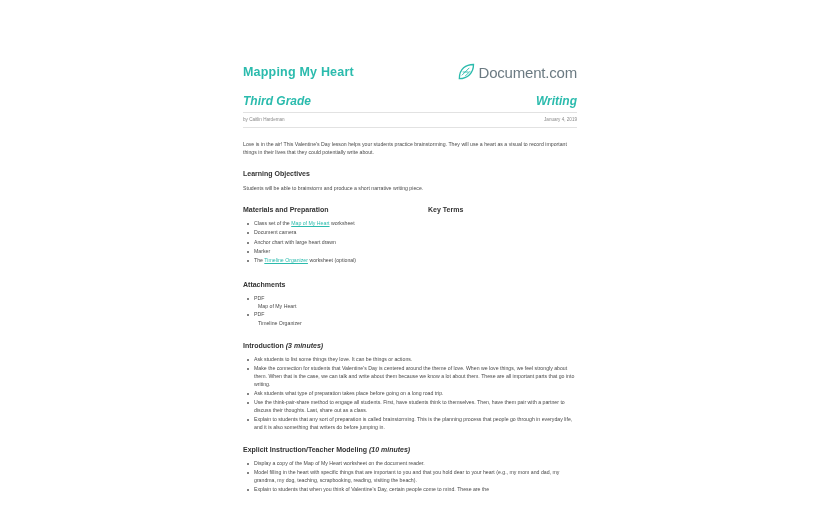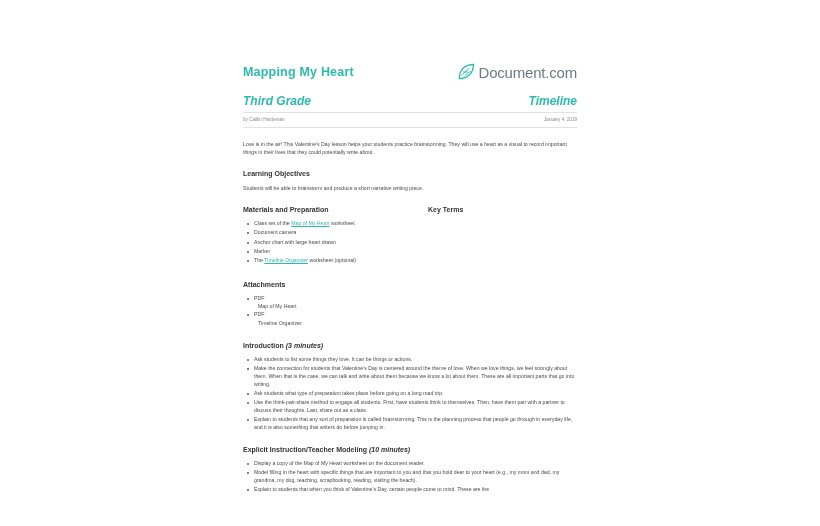--- a/index.html
+++ b/index.html
@@ -190,21 +190,21 @@
             <path d="M8 12 L15 12" stroke="#2bbbad" stroke-width="1.1"></path>
             <path d="M11 17 L17 11" stroke="#2bbbad" stroke-width="1.1"></path>
           </svg>
         </span>
         <span class="brand-text">Document.com</span>
       </div>
     </div>
 
     <div class="meta-row">
       <span class="meta-grade">Third Grade</span>
-      <span class="meta-subject">Timeline</span>
+      <span class="meta-subject">Writing</span>
     </div>
 
     <div class="meta-row2">
       <span class="meta-author">by Caitlin Hardeman</span>
       <span class="meta-date">January 4, 2019</span>
     </div>
 
     <p class="intro-para">Love is in the air! This Valentine's Day lesson helps your students practice brainstorming. They will use a heart as a visual to record important things in their lives that they could potentially write about.</p>
 
     <h2 class="section">Learning Objectives</h2>

